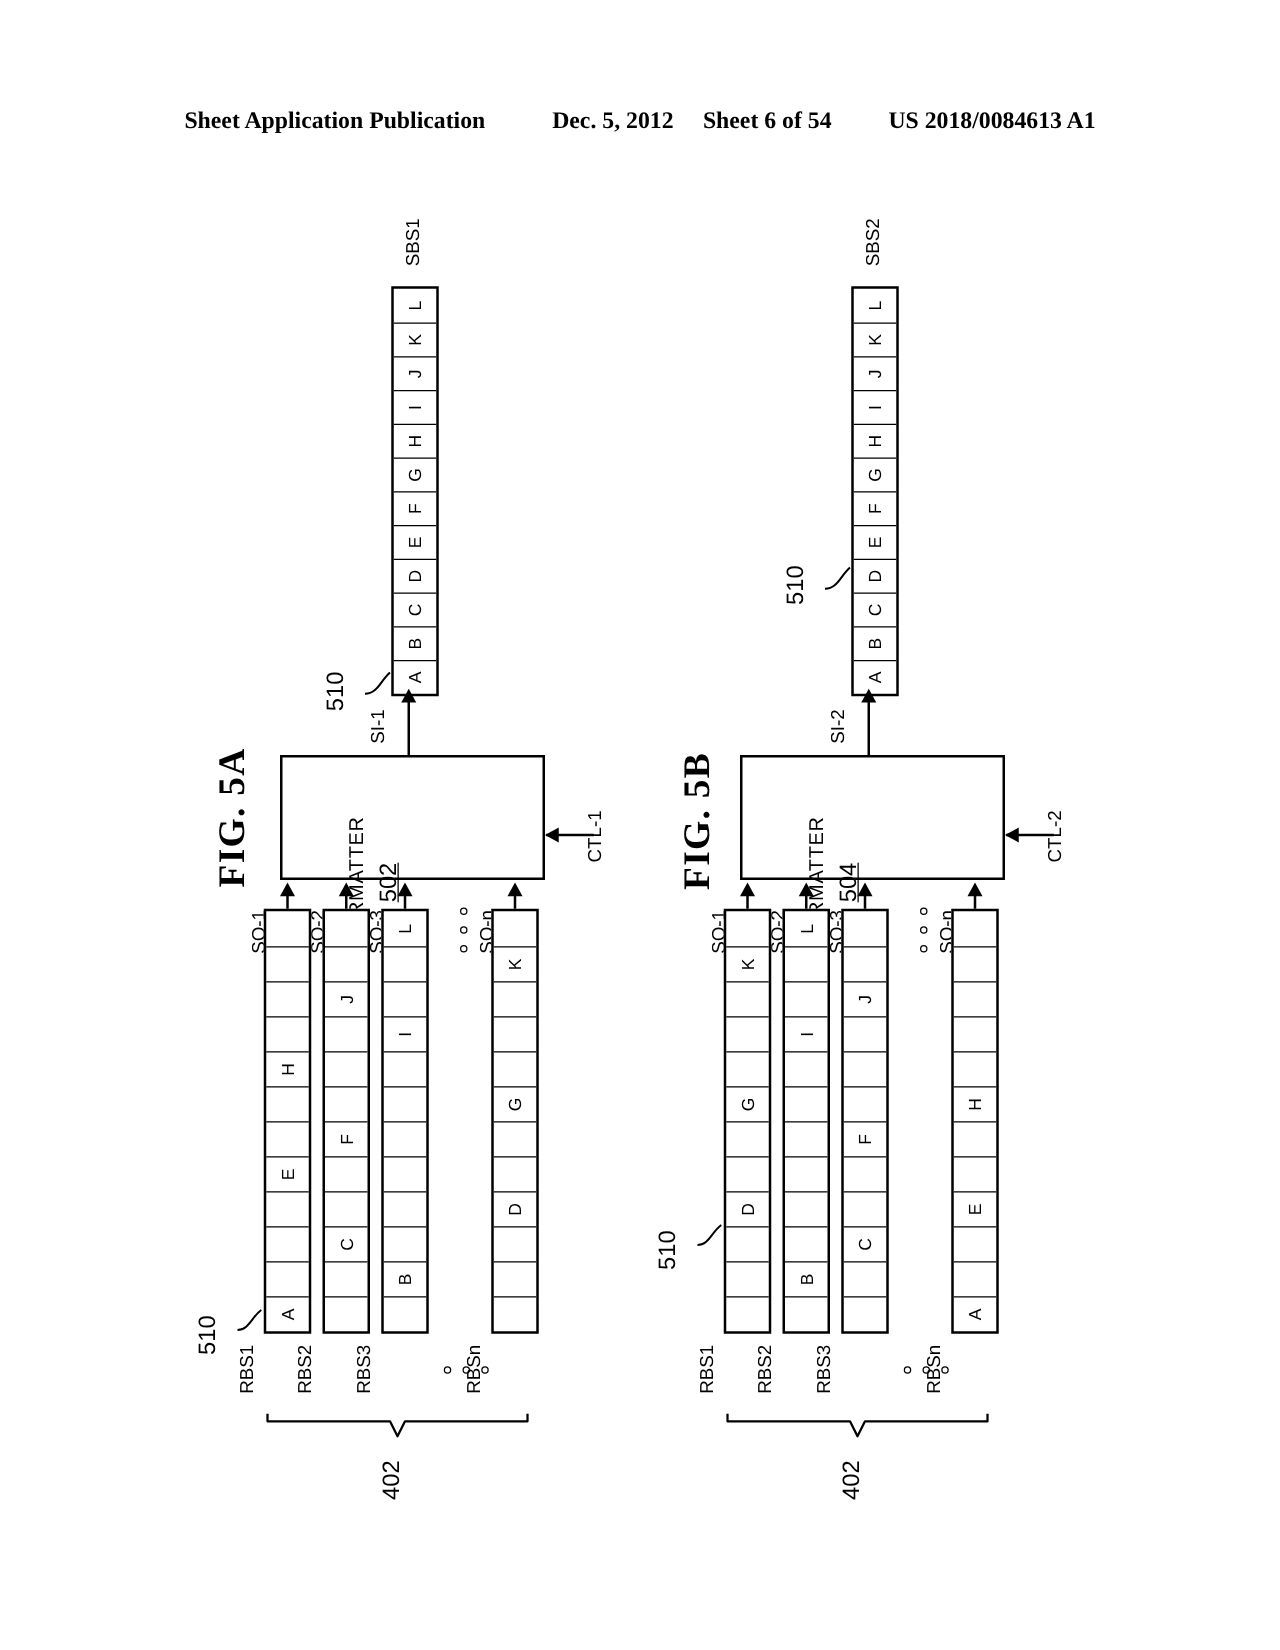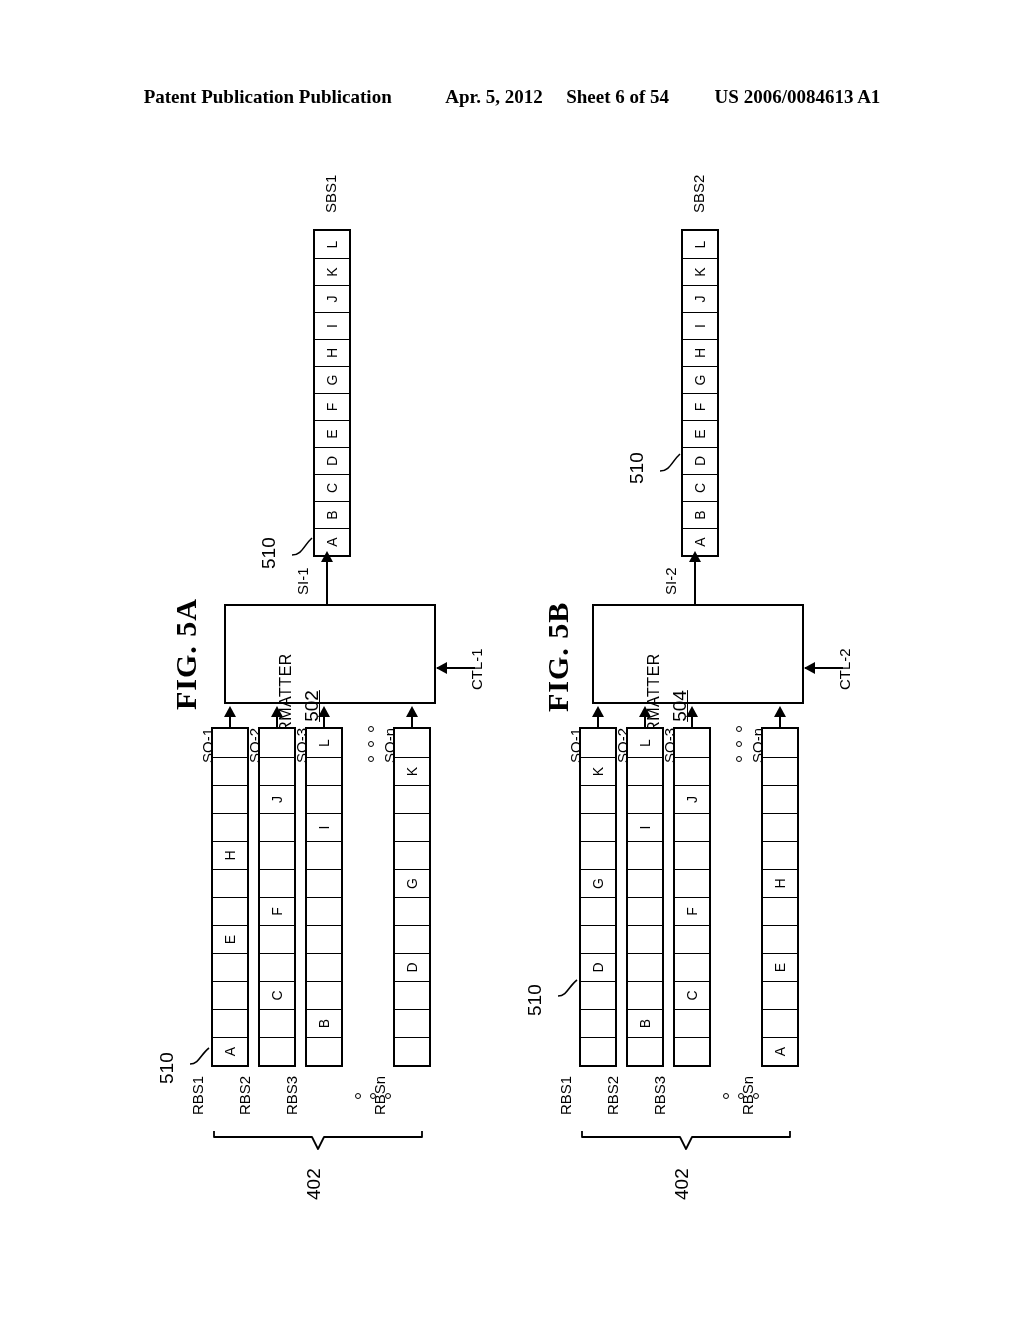--- a/index.html
+++ b/index.html
@@ -149,27 +149,27 @@
   .dots.vert { flex-direction: column; }
 
   
   .brace-wrap { position: absolute; }
   svg { display: block; overflow: visible; }
 </style>
 </head>
 <body>
 
 <div id="page-header">
-  <span class="hdr-seg">Patent Publication Publication</span>
+  <span class="hdr-seg">Sheet Application Publication</span>
   <span class="gap-far"></span>
-  <span class="hdr-seg">Apr. 5, 2012</span>
+  <span class="hdr-seg">Dec. 5, 2012</span>
   <span class="gap-mid"></span>
   <span class="hdr-seg">Sheet 6 of 54</span>
   <span class="gap-wide"></span>
-  <span class="hdr-seg">US 2006/0084613 A1</span>
+  <span class="hdr-seg">US 2018/0084613 A1</span>
 </div>
 
 <div class="figure" style="left:0; top:0; width:512px; height:1320px;">
 
   <div class="rot-frame" style="left:205px; top:710px;">
     <div class="lbl big" style="left:0; top:-34px;">FIG. 5A</div>
   </div>
 
   <div class="rot-frame" style="left:313px; top:557px;">
     <div class="buffer" style="left:0; top:0; position:absolute;">

